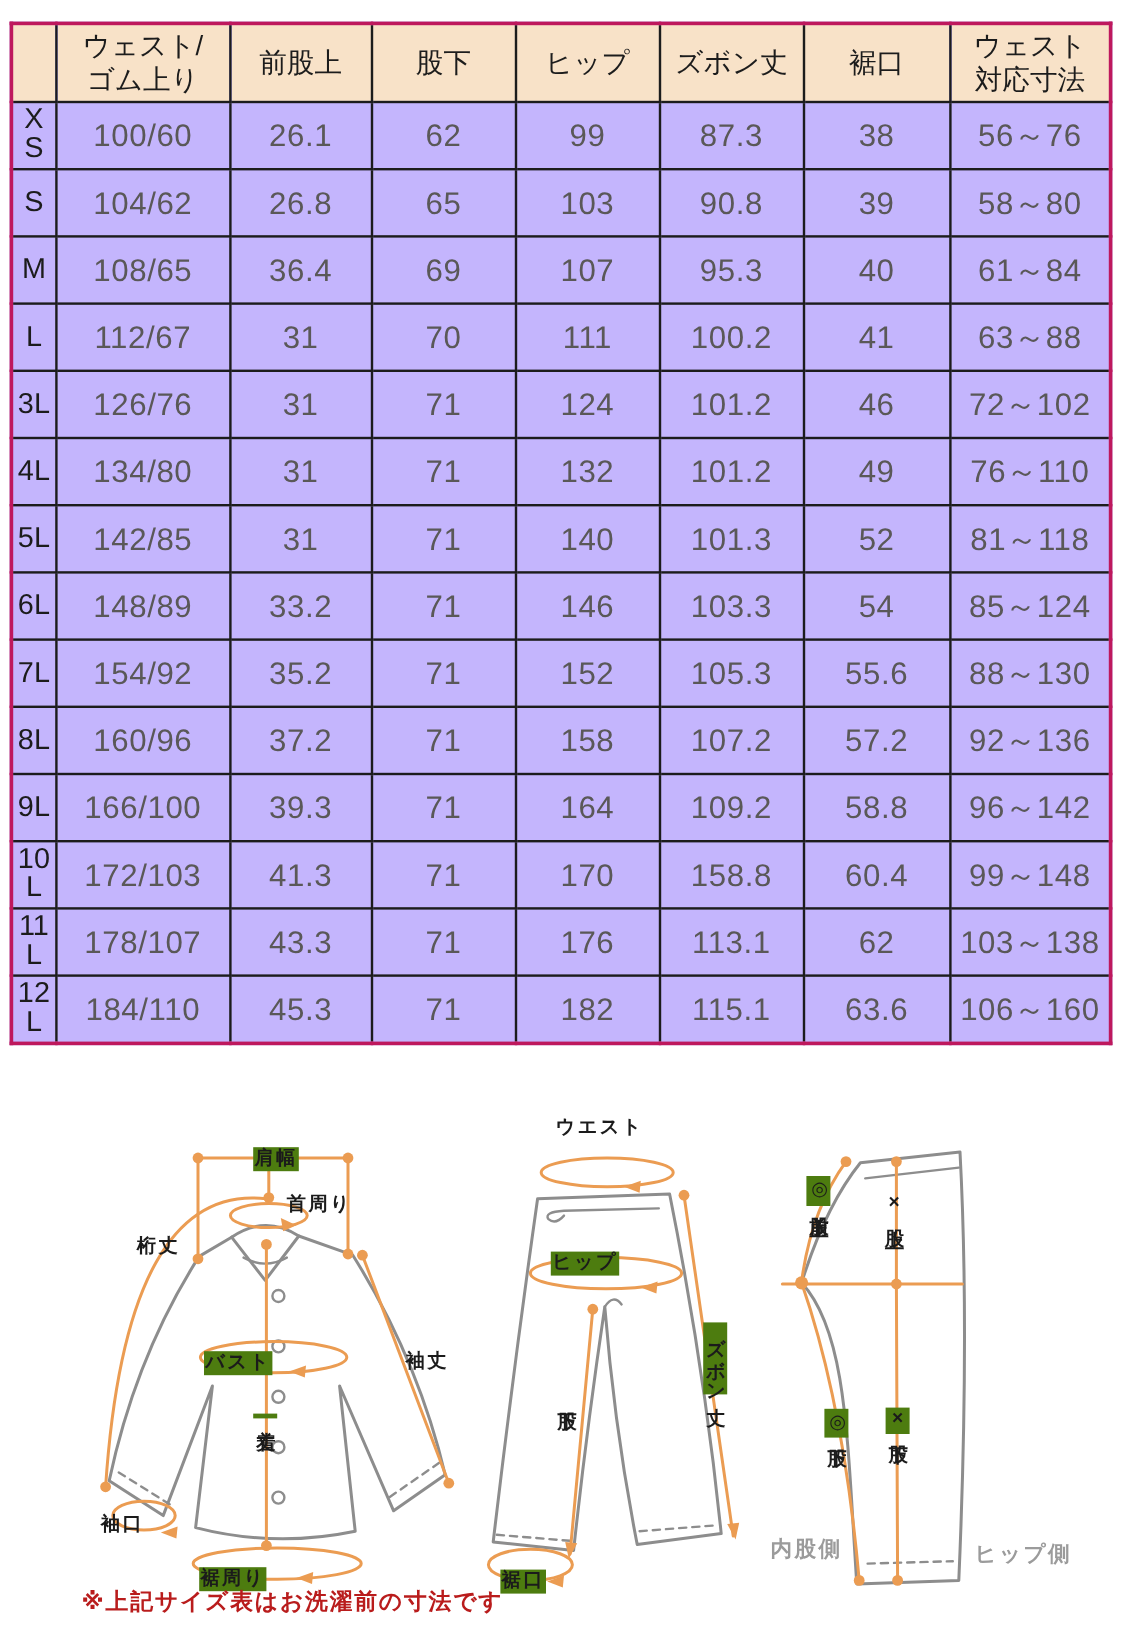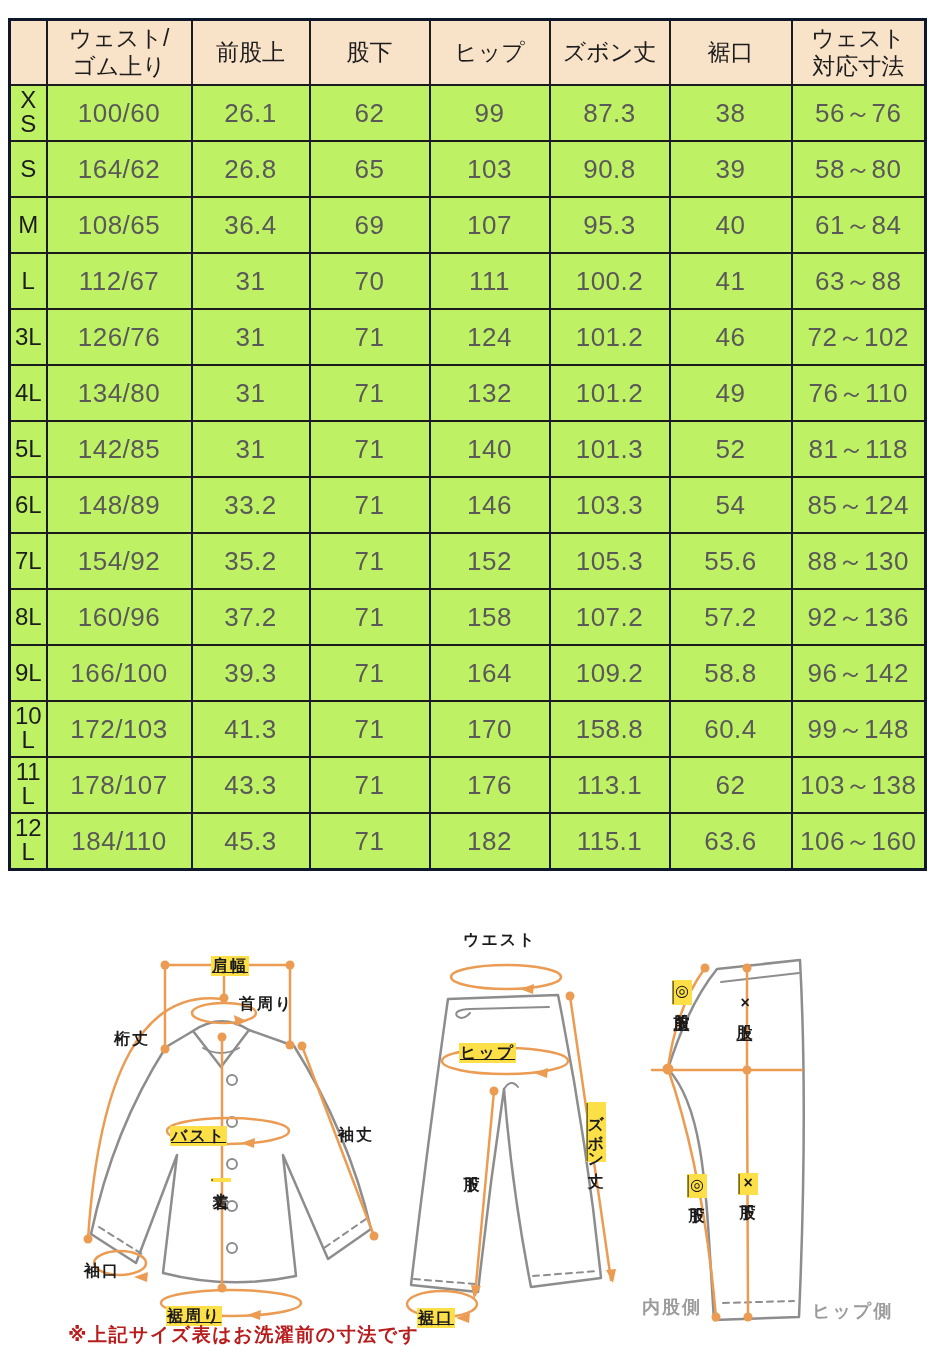--- a/index.html
+++ b/index.html
@@ -2,37 +2,37 @@
 <html><head>
 <meta charset="utf-8">
 <style>
   html,body { margin:0; padding:0; background:#ffffff; }
   body { width:940px; height:1360px; position:relative; overflow:hidden;
          font-family:"Liberation Sans","DejaVu Sans",sans-serif; }
   .page { position:absolute; inset:0; }
 
   
   table.size-table { position:absolute; left:8px; top:18px; border-collapse:collapse;
-                     table-layout:fixed; background:#bef264; border:3px solid #0f172a; }
+                     table-layout:fixed; background:#c4b5fd; border:3px solid #be185d; }
   .size-table th, .size-table td { border:2px solid #1c1c1c; text-align:center;
                      vertical-align:middle; padding:0; overflow:hidden; }
   .size-table thead th { background:#f8e2c8; color:#1c1c1c; font-size:23px; font-weight:500;
                      height:63px; line-height:1.2; white-space:pre-line; letter-spacing:0px; }
   .size-table td.val { color:#5a5858; font-size:26px; font-weight:400; height:54px; letter-spacing:0.5px; }
   .size-table td.size { color:#1c1c1c; font-size:24px; font-weight:500; }
   .size-table td.size span { display:inline-block; width:31px; word-break:break-all;
                      line-height:0.98; text-align:center; }
 
   
   svg.art { position:absolute; left:0; top:0; width:940px; height:1360px; pointer-events:none; }
   .dlabel { position:absolute; font-size:16px; font-weight:700; color:#1b1b1b;
             letter-spacing:2px; line-height:1.1; white-space:nowrap; }
   .vert { writing-mode:vertical-rl; text-orientation:upright; letter-spacing:1px; }
-  .wbg { background:#fde047; padding:1px;text-decoration:underline; }
-  .gray { color:#9b9b9b; font-size:18px; font-weight:700;margin-top:16px; }
+  .wbg { background:#4d7c0f; padding:1px; }
+  .gray { color:#9b9b9b; font-size:18px; font-weight:700; }
   .note { position:absolute; left:68px; top:1322px; font-size:19px; font-weight:600;
           color:#b91c1c; letter-spacing:1.5px; }
 </style>
 </head>
 <body>
 
 <div class="page">
 
   <table class="size-table">
     <colgroup>
@@ -65,21 +65,21 @@
           <td class="val">100/60</td>
           <td class="val">26.1</td>
           <td class="val">62</td>
           <td class="val">99</td>
           <td class="val">87.3</td>
           <td class="val">38</td>
           <td class="val">56～76</td>
         </tr>
         <tr>
           <td class="size"><span>S</span></td>
-          <td class="val">164/62</td>
+          <td class="val">104/62</td>
           <td class="val">26.8</td>
           <td class="val">65</td>
           <td class="val">103</td>
           <td class="val">90.8</td>
           <td class="val">39</td>
           <td class="val">58～80</td>
         </tr>
         <tr>
           <td class="size"><span>M</span></td>
           <td class="val">108/65</td>

